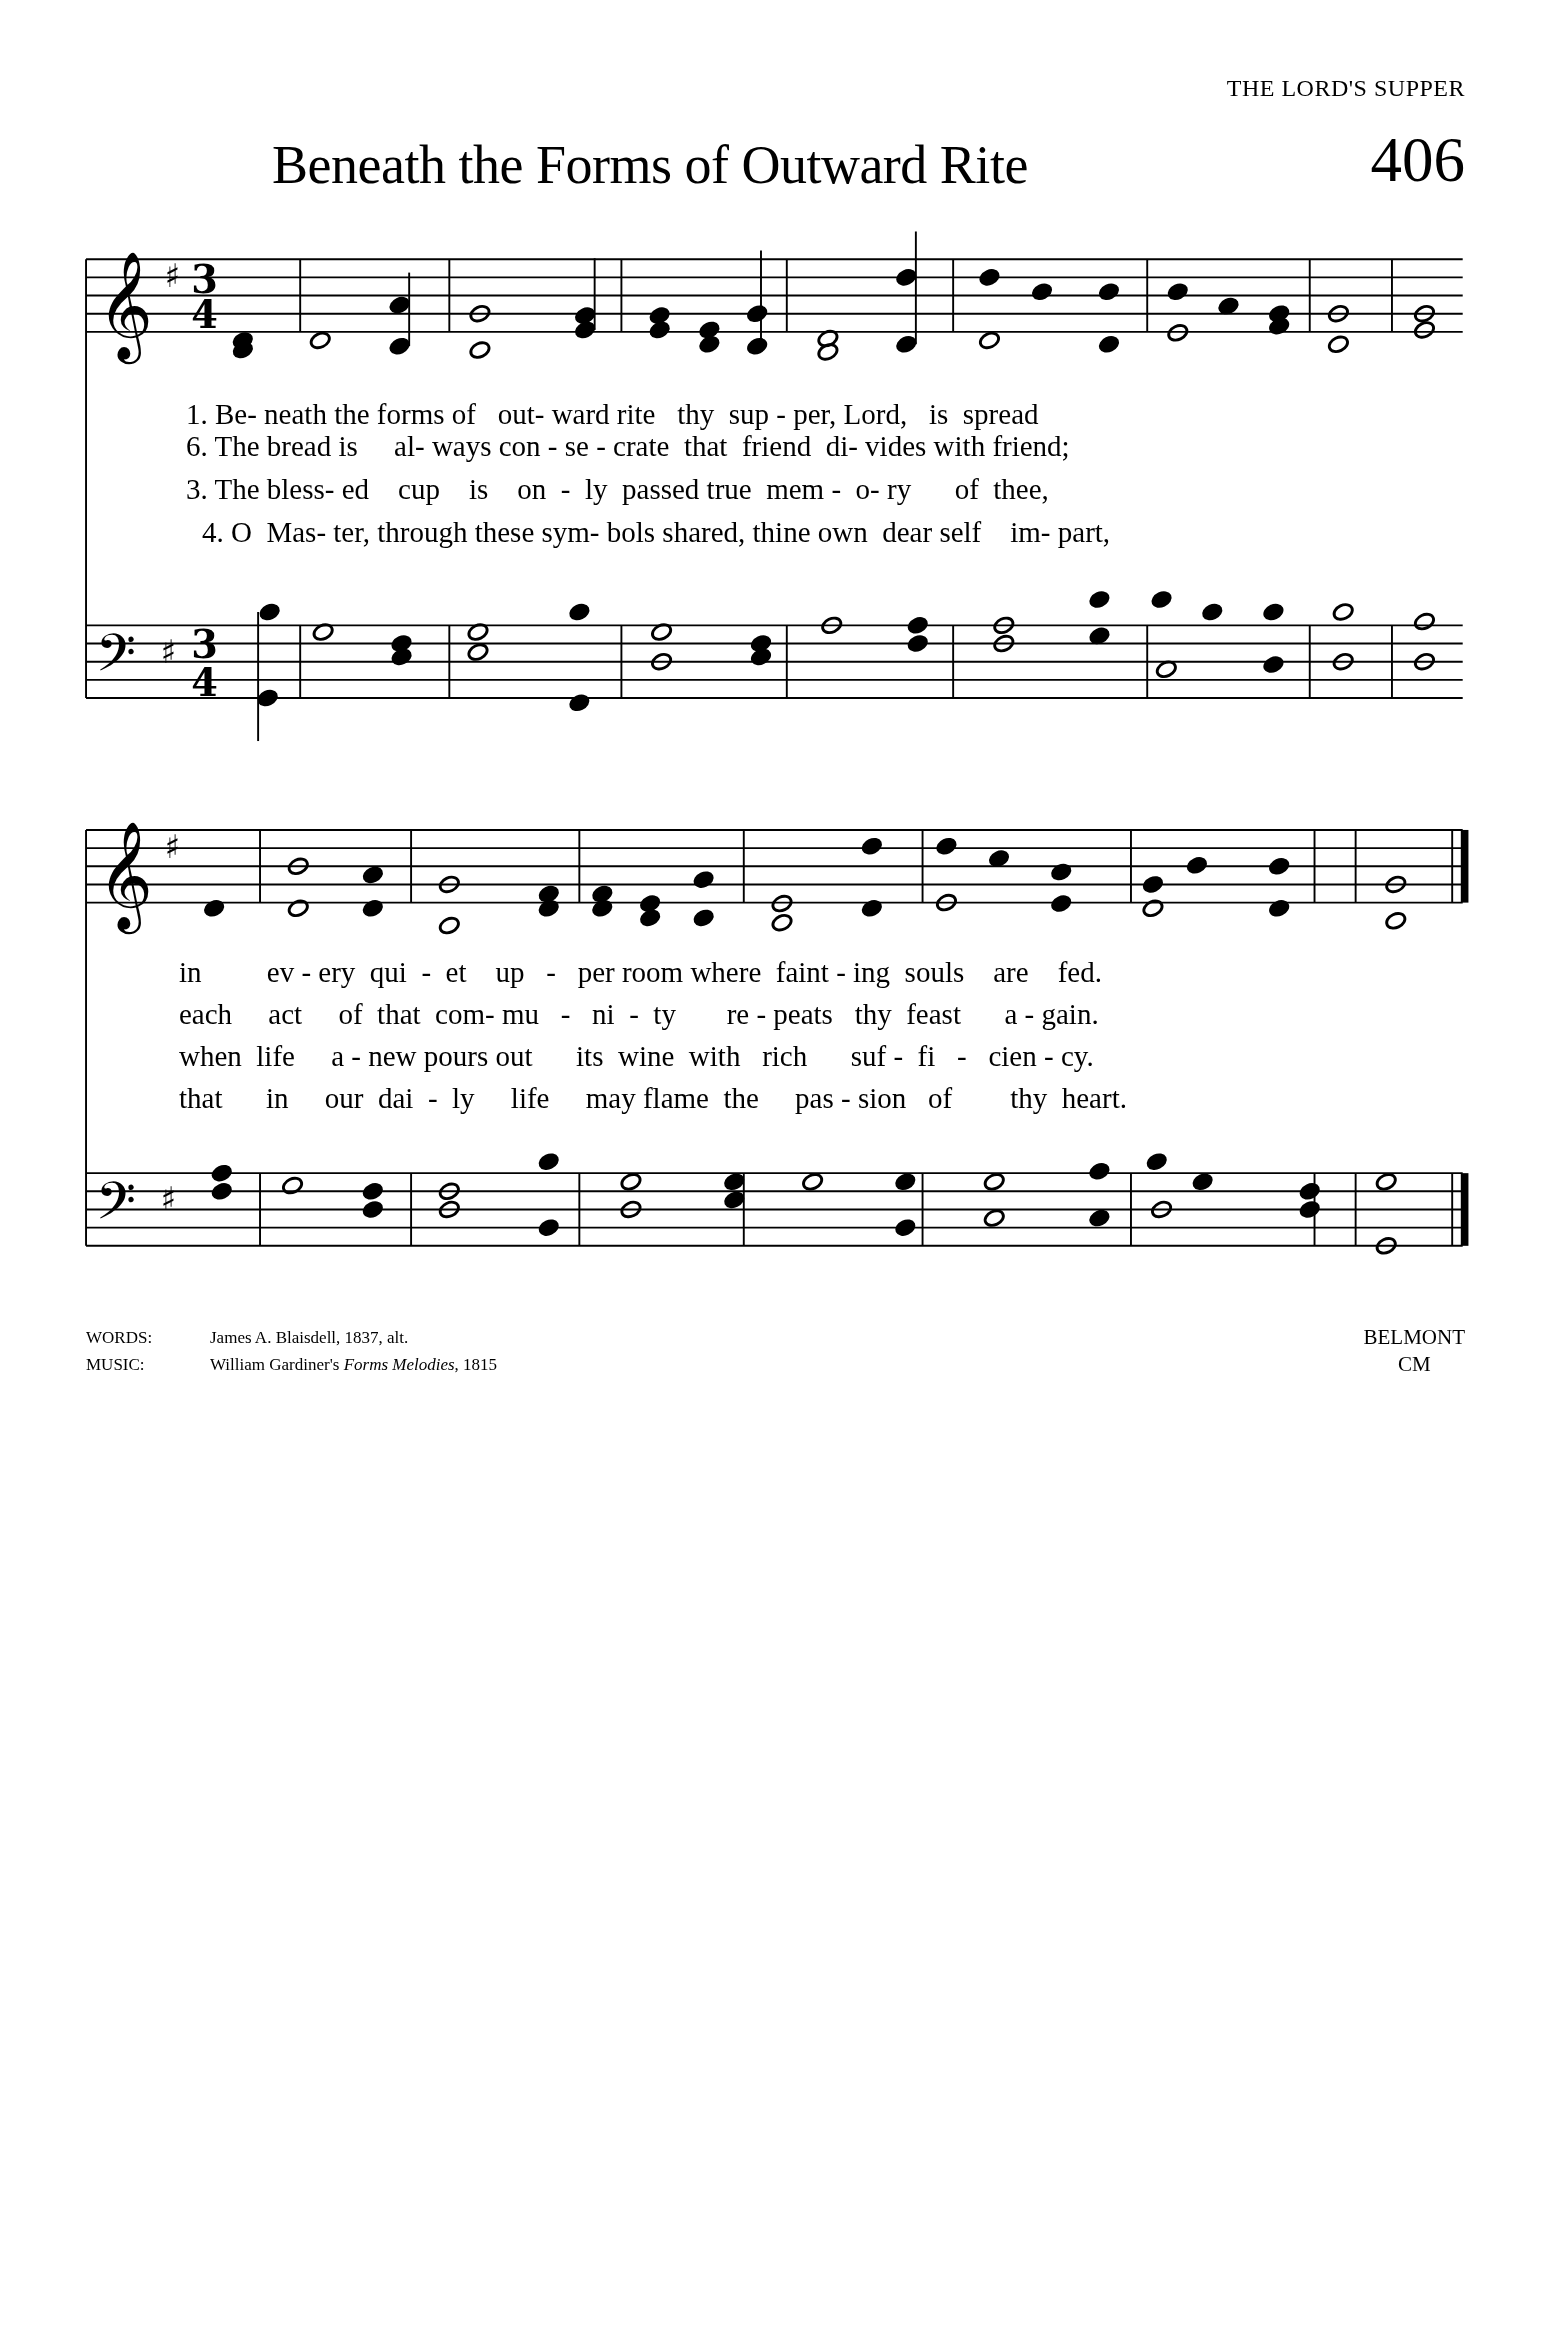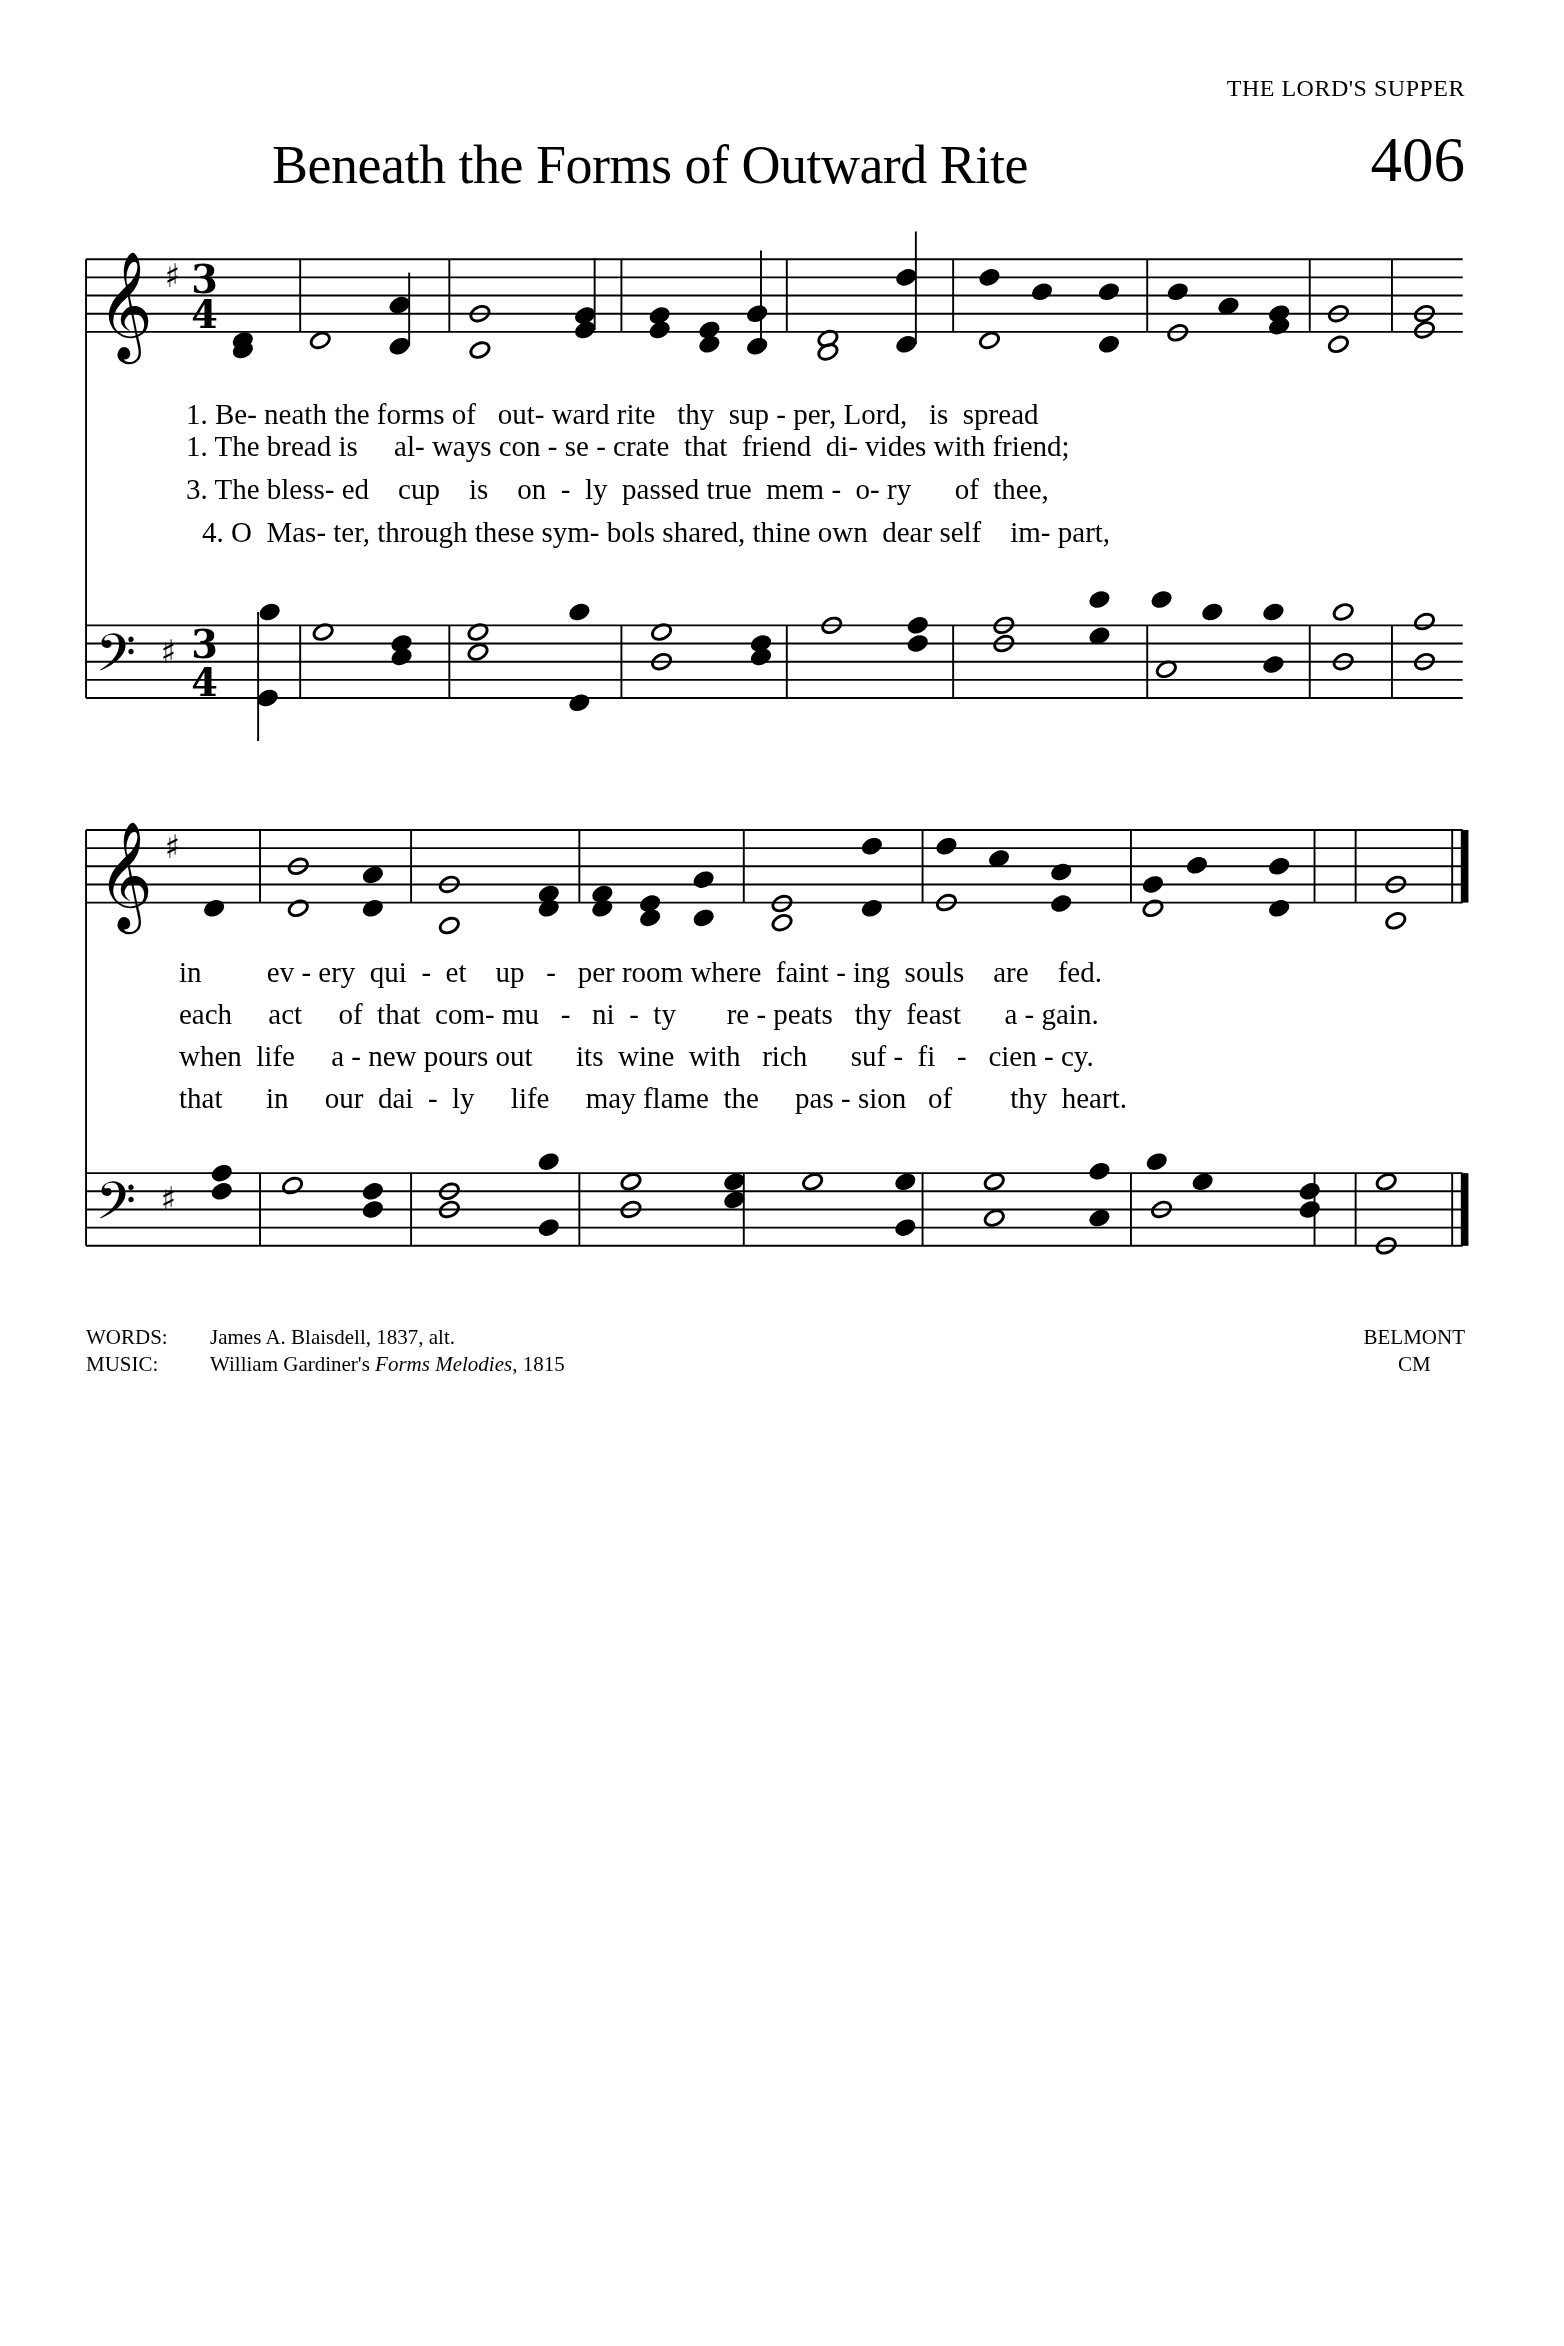--- a/index.html
+++ b/index.html
@@ -3,21 +3,21 @@
 <meta charset="utf-8">
 <style>
   html, body { margin: 0; padding: 0; background: #ffffff; }
   body { width: 1565px; height: 2347px; position: relative; overflow: hidden;
          font-family: "Liberation Serif", "DejaVu Serif", serif; color: #000; }
   .section-label { position: absolute; top: 75px; right: 100px; font-size: 24px; letter-spacing: 0.5px; }
   .hymn-title { position: absolute; top: 134px; left: 272px; font-size: 54px; letter-spacing: -0.5px; }
   .hymn-number { position: absolute; top: 124px; right: 100px; font-size: 63px; margin-left: 32px; }
   svg.score { position: absolute; left: 0; top: 0; }
   .lyric-line { position: absolute; font-size: 29px; white-space: pre; }
-  .credits { position: absolute; top: 1324px; left: 86px; font-size: 21px; line-height: 27px; }
+  .credits { position: absolute; top: 1324px; left: 86px; font-size: 17px; line-height: 27px; }
   .credits .lbl { display: inline-block; width: 124px; }
   .tune { position: absolute; top: 1324px; right: 100px; font-size: 21px; line-height: 27px; text-align: center; }
   .ital { font-style: italic; }
 </style>
 </head>
 <body>
 
 <div class="section-label">THE LORD'S SUPPER</div>
 <div class="hymn-title">Beneath the Forms of Outward Rite</div>
 <div class="hymn-number">406</div>
@@ -255,21 +255,21 @@
       <use href="#qnote" x="1258" y="1236"></use>
     <use href="#hnote" x="1215" y="1265"></use>
     <use href="#qnote" x="1370" y="1246"></use>
       <use href="#qnote" x="1370" y="1265"></use>
     <use href="#hnote" x="1450" y="1236"></use>
       <use href="#hnote" x="1450" y="1303"></use>
   </g>
 </svg>
 
 <div class="lyric-line" style="left:186px;top:398px;text-align:right;">1. Be- neath the forms of   out- ward rite   thy  sup - per, Lord,   is  spread</div>
-<div class="lyric-line" style="left:186px;top:430px;">1. The bread is     al- ways con - se - crate  that  friend  di- vides with friend;</div>
+<div class="lyric-line" style="left:186px;top:430px;">6. The bread is     al- ways con - se - crate  that  friend  di- vides with friend;</div>
 <div class="lyric-line" style="left:186px;top:473px;">3. The bless- ed    cup    is    on  -  ly  passed true  mem -  o- ry      of  thee,</div>
 <div class="lyric-line" style="left:186px;top:516px;margin-left:16px;">4. O  Mas- ter, through these sym- bols shared, thine own  dear self    im- part,</div>
 
 <div class="lyric-line" style="left:179px;top:956px;">in         ev - ery  qui  -  et    up   -   per room where  faint - ing  souls    are    fed.</div>
 <div class="lyric-line" style="left:179px;top:998px;">each     act     of  that  com- mu   -   ni  -  ty       re - peats   thy  feast      a - gain.</div>
 <div class="lyric-line" style="left:179px;top:1040px;">when  life     a - new pours out      its  wine  with   rich      suf -  fi   -   cien - cy.</div>
 <div class="lyric-line" style="left:179px;top:1082px;">that      in     our  dai  -  ly     life     may flame  the     pas - sion   of        thy  heart.</div>
 
 <div class="credits">
   <div>

